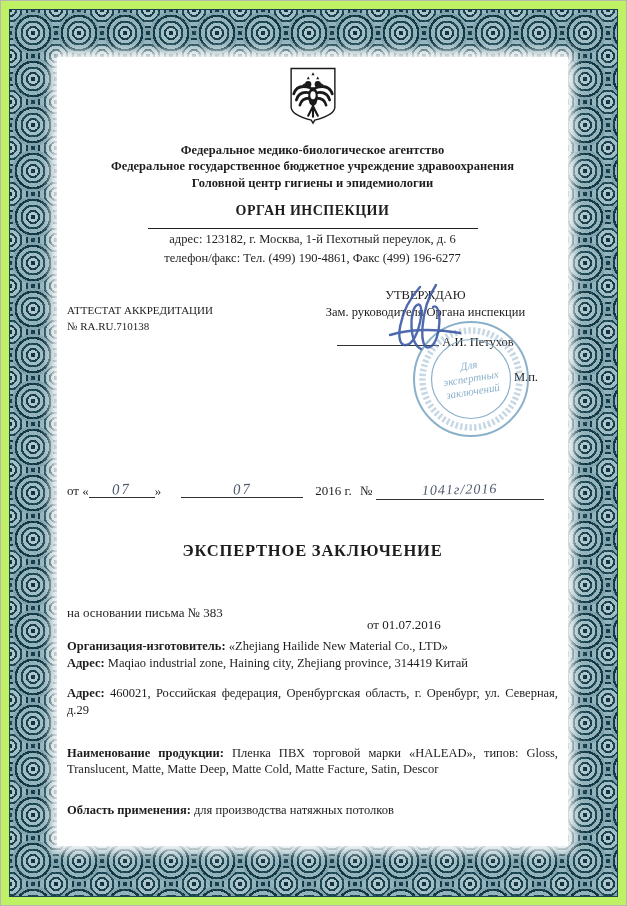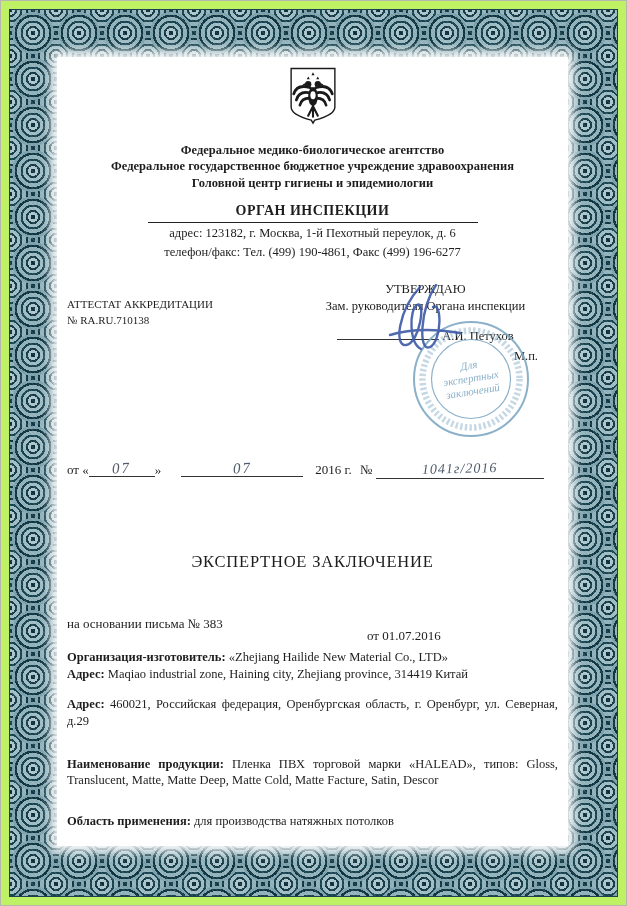--- a/index.html
+++ b/index.html
@@ -39,47 +39,47 @@
     box-sizing:border-box;
     font-size:12.5px; line-height:1.35;
   }
   .center{text-align:center;}
   .emblem-wrap{margin-top:8px;text-align:center;}
   .hdr{margin-top:9px;font-weight:bold;font-size:12.5px;line-height:1.32;}
   .org-title-wrap{margin-top:11px;text-align:center;}
   .org-title{
     display:inline-block;min-width:330px;
     border-bottom:1.5px solid #222;
-    font-weight:bold;font-size:14px;letter-spacing:.5px;padding-bottom:1px;
+    font-weight:bold;font-size:14px;letter-spacing:.5px;padding-bottom:7px;
   }
   .addr{font-size:12.5px;margin-top:2px;}
   
   .cols{display:flex;margin-top:20px;}
   .col-left{width:46%;padding-top:16px;font-size:11px;line-height:1.45;}
   .col-right{width:54%;text-align:center;font-size:12.5px;line-height:1.35;}
   .sign-line{margin-top:13px;white-space:nowrap;}
   .sign-rule{display:inline-block;width:102px;border-bottom:1px solid #333;vertical-align:baseline;}
-  .mp{text-align:right;padding-right:20px;margin-top:3px;}
+  .mp{text-align:right;padding-right:20px;margin-top:18px;}
   
   .stamp{position:absolute;left:352px;top:260px;width:124px;height:124px;opacity:.9;pointer-events:none;}
   .signature{position:absolute;left:329px;top:220px;width:84px;height:100px;pointer-events:none;}
   
   .date-row{display:flex;align-items:baseline;margin-top:94px;font-size:13px;}
   .u{display:inline-block;border-bottom:1px solid #333;text-align:center;height:17px;}
   .w65{width:66px;} .w120{width:122px;} .w165{width:168px;}
   .hand{
     font-style:italic;color:#4e5b6d;display:inline-block;
     font-size:15px;letter-spacing:2px;transform:rotate(-3deg);
     position:relative;top:-1px;
   }
   .hand.num{font-size:14px;letter-spacing:1px;transform:rotate(-1.5deg);}
   .gap20{display:inline-block;width:20px;} .gap12{display:inline-block;width:12px;}
   .num-group{margin-left:auto;margin-right:14px;white-space:nowrap;}
   
-  .doc-title{margin-top:72px;font-size:16.5px;font-weight:normal;letter-spacing:.8px;text-align:center;}
+  .doc-title{margin-top:40px;font-size:16.5px;font-weight:bold;letter-spacing:.8px;text-align:center;}
   .doc-subtitle{font-size:13.5px;font-weight:bold;text-align:center;margin-top:2px;}
   
   .basis-row{position:relative;margin-top:42px;font-size:13px;height:18px;}
   .basis-right{position:absolute;left:300px;top:12px;}
   
   .para{margin-top:16px;text-align:justify;}
   .para div{min-height:17px;}
   .p2{margin-top:13px;} .p3{margin-top:26px;} .p4{margin-top:24px;}
 </style>
 </head>

